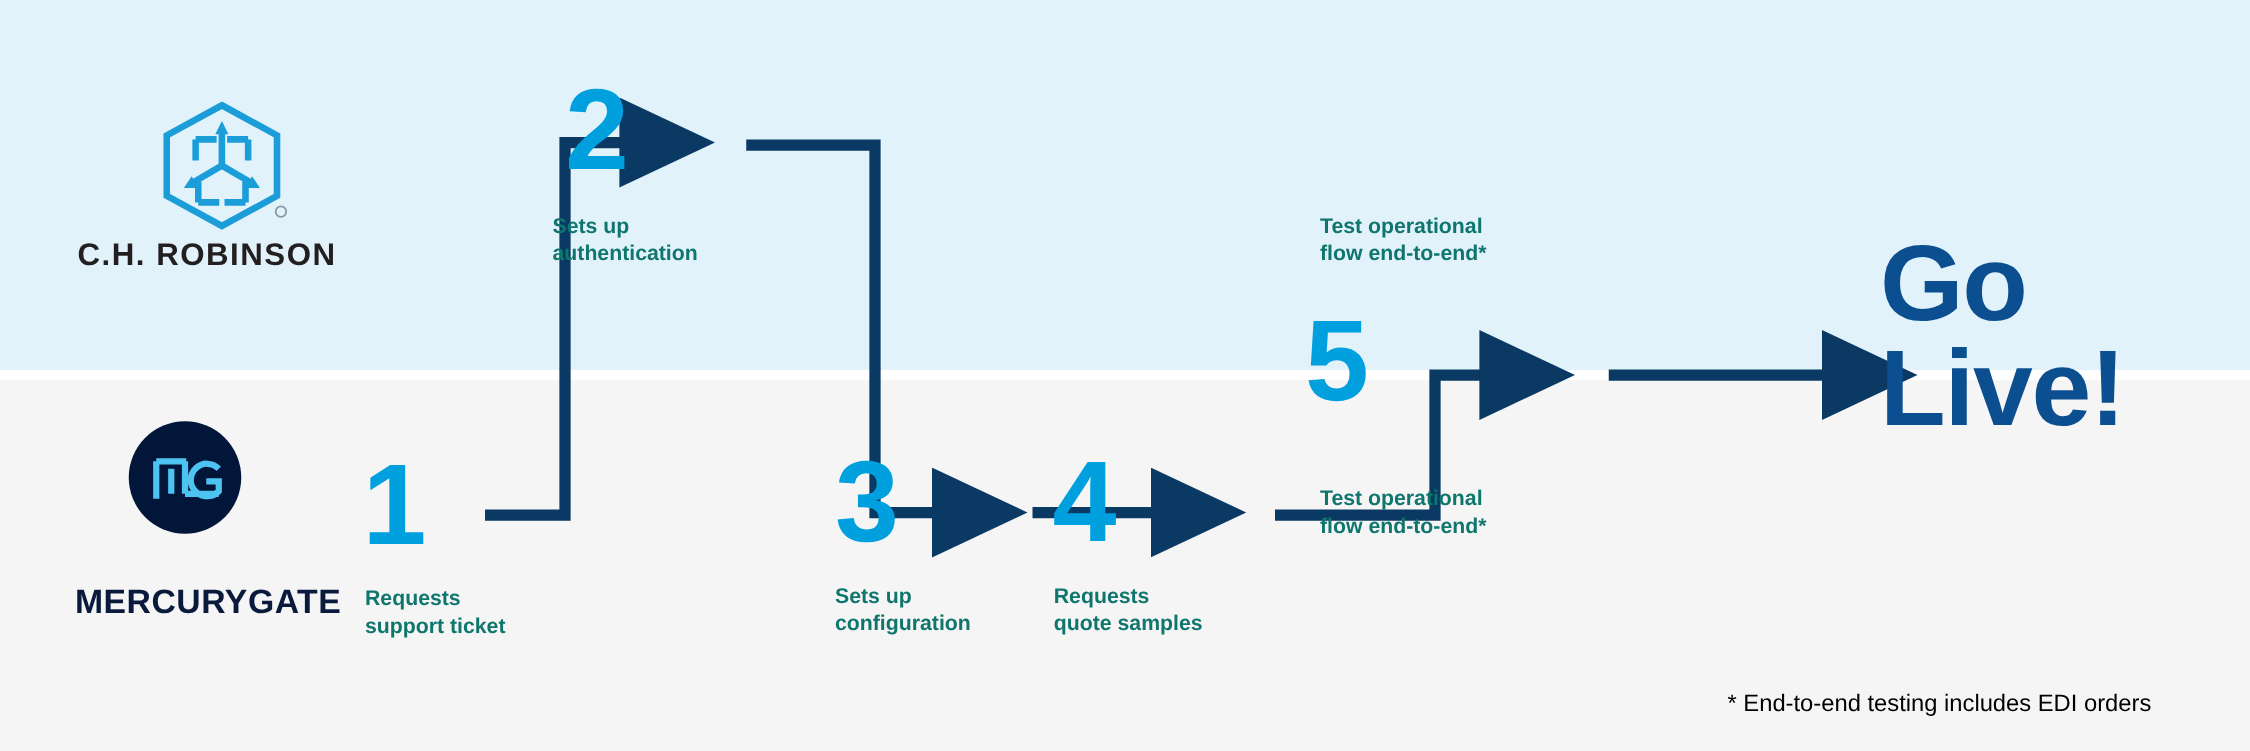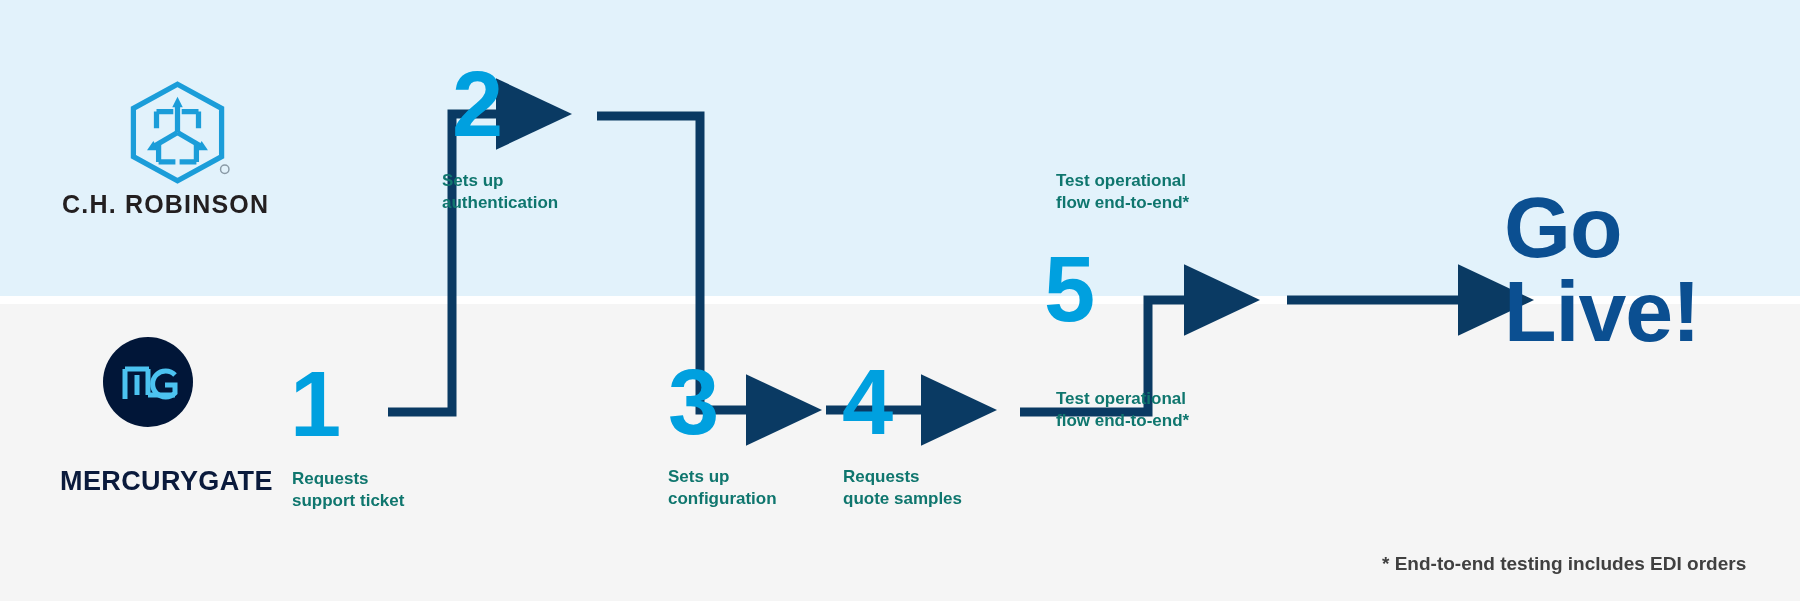--- a/index.html
+++ b/index.html
@@ -77,23 +77,23 @@
     position: absolute;
     color: #0b4f91;
     font-weight: bold;
     font-size: 86px;
     line-height: 0.98;
     white-space: pre-line;
     letter-spacing: -1px;
   }
   .footnote {
     position: absolute;
-    color: #404040;
+    color: #000000;
     font-size: 19px;
-    font-weight: bold;
+    font-weight: normal;
     white-space: nowrap;
   }
   .mg-circle {
     position: absolute;
     border-radius: 50%;
     background: #011638;
   }
 </style>
 </head>
 <body>

